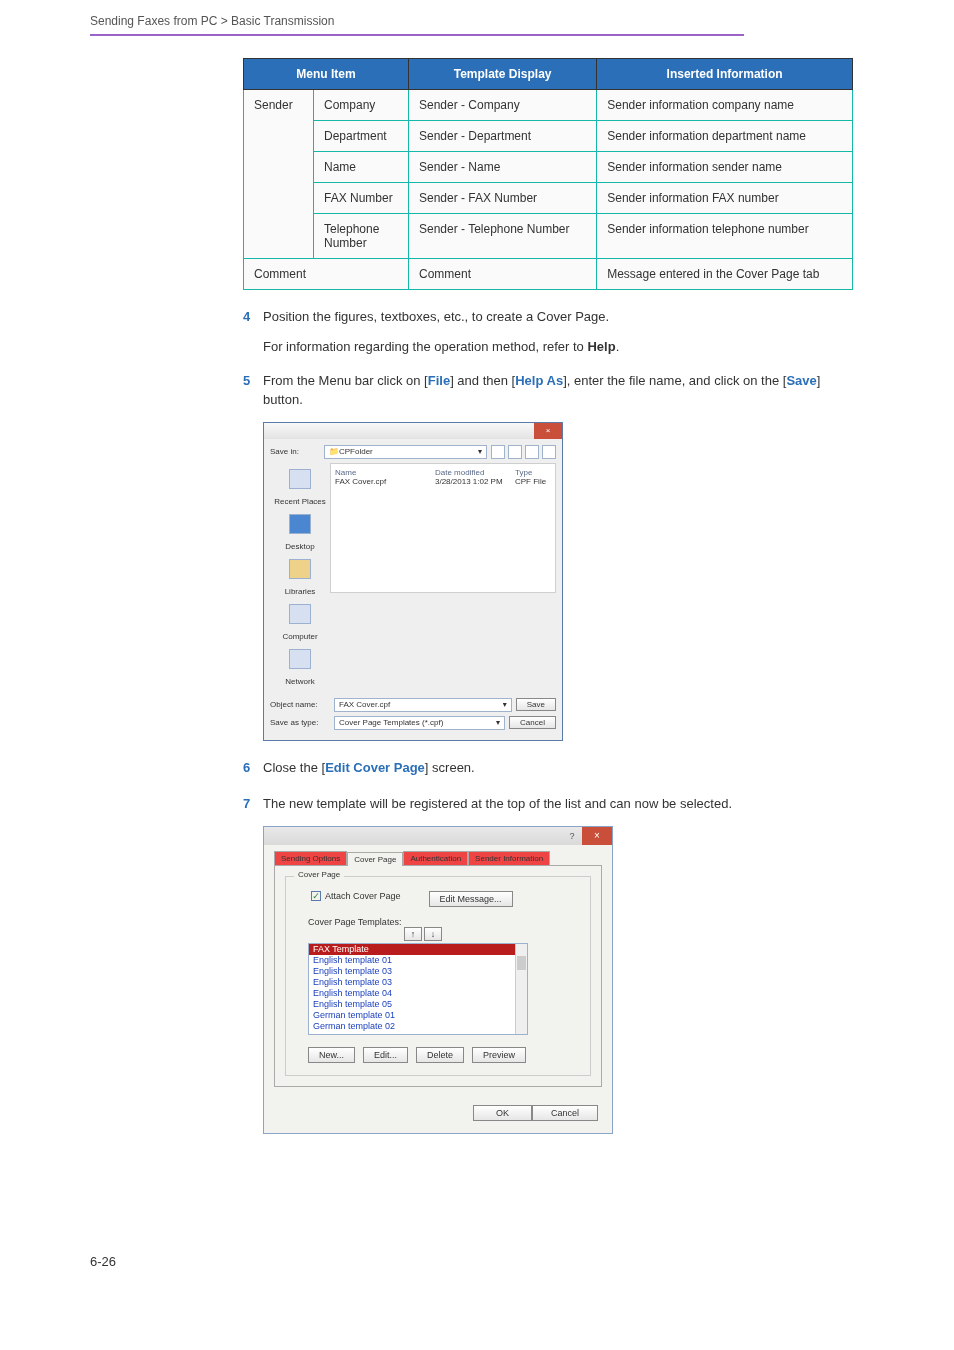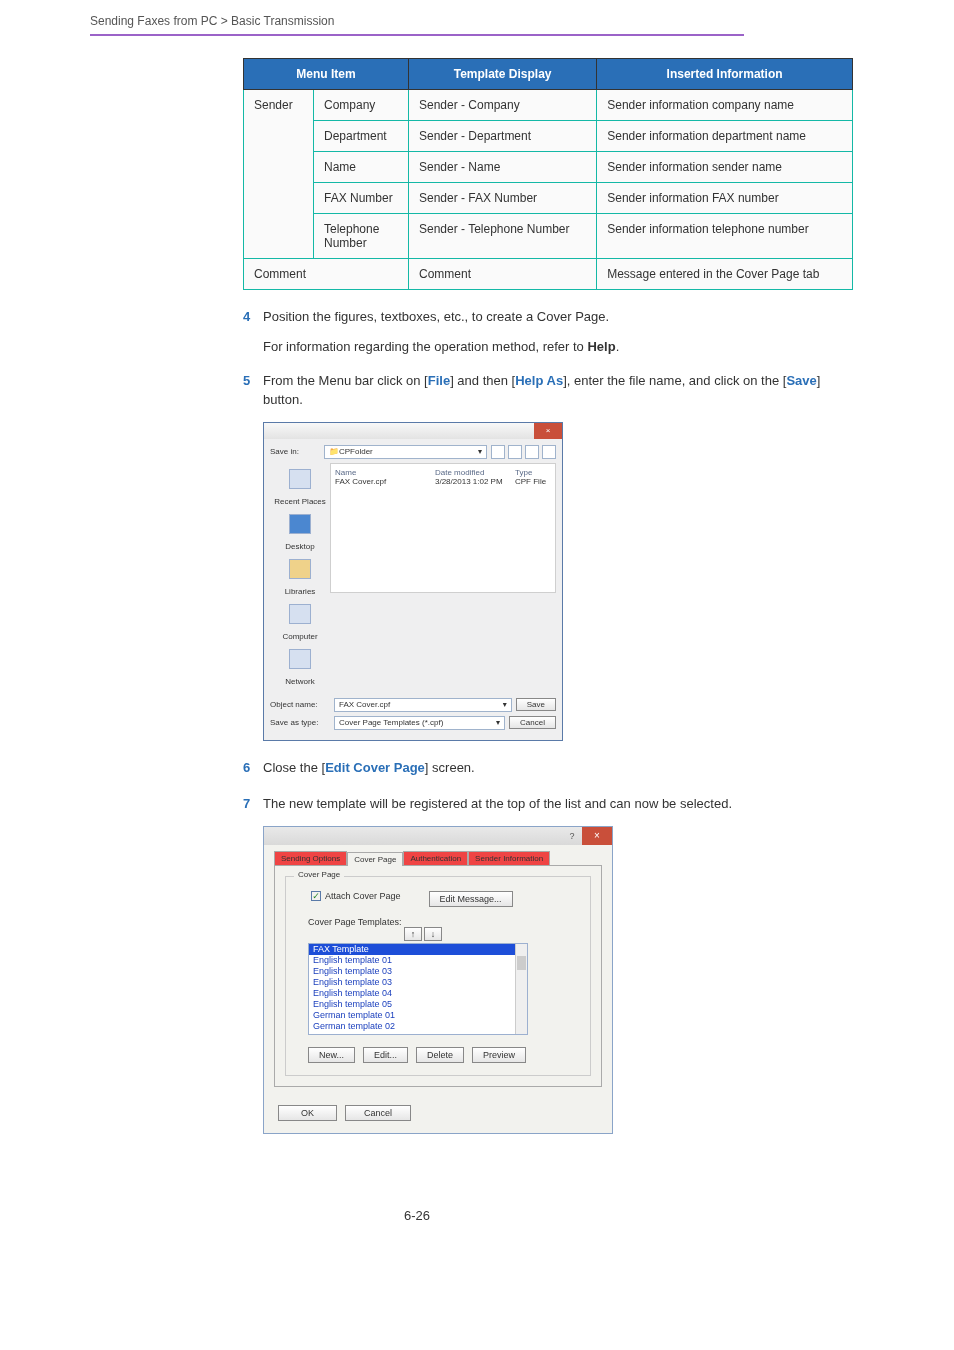--- a/index.html
+++ b/index.html
@@ -228,37 +228,38 @@
     border: 1px solid #9cb0d0;
     background: #fff;
     height: 92px;
     width: 220px;
     overflow: hidden;
     color: #1a3fbd;
     font-size: 9px;
     position: relative;
   }
   .listbox .item { padding: 0 4px; line-height: 11px; }
-  .listbox .item.sel { background: #1d4ed8; color: #fff; }
+  .listbox .item.sel { background: #b91c1c; color: #fff; }
   .arrow-btns { display: inline-flex; gap: 2px; margin-left: 96px; margin-bottom: 2px;}
   .arrow-btns .ab {
     width: 18px; height: 14px; border: 1px solid #888;
     background: linear-gradient(#fff,#e6e6e6);
     font-size: 9px; text-align: center; line-height: 12px;
   }
   .dlg2 .footer {
     display: flex;
-    gap: 8px;
+    justify-content: flex-end;
+    gap: 0;
     padding: 8px 14px 12px 14px;
   }
   .page-num {
-    text-align: center;
+    text-align: left;
     font-size: 13px;
     color: #333;
-    margin-top: 74px;
+    margin-top: 120px;
   }
   .tool-row { display:flex; gap:3px; }
   .tool-row .t { width:14px; height:14px; border:1px solid #a0b3cc; background:#fff; }
   .scroll-stub { position:absolute; right:0; top:0; bottom:0; width:12px; background:#efefef; border-left:1px solid #ccc; }
   .scroll-stub .thumb { position:absolute; top:12px; left:1px; right:1px; height:14px; background:#ccc; }
 </style>
 </head>
 <body>
 
 <div class="page">

